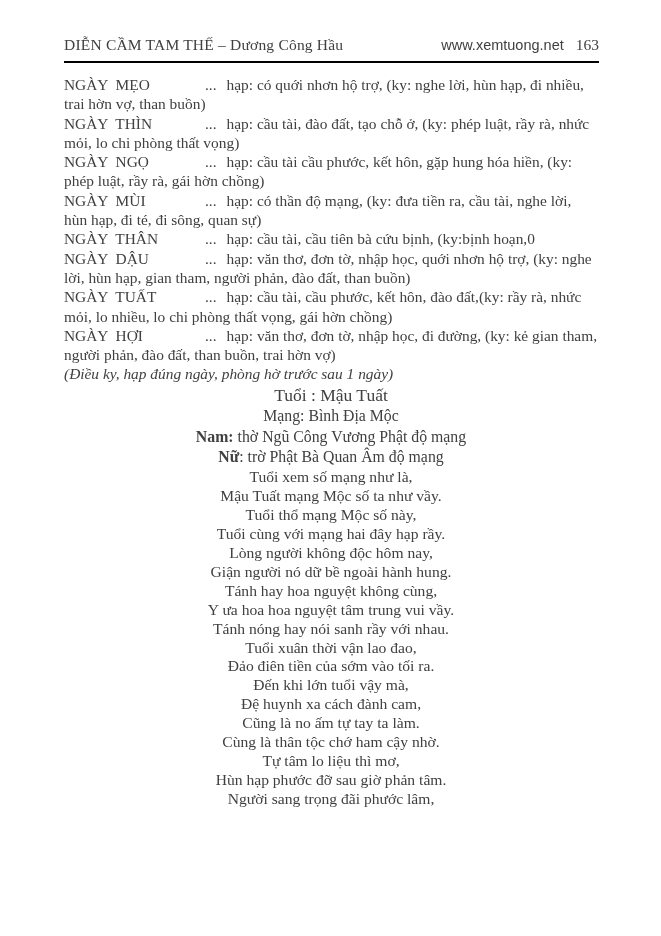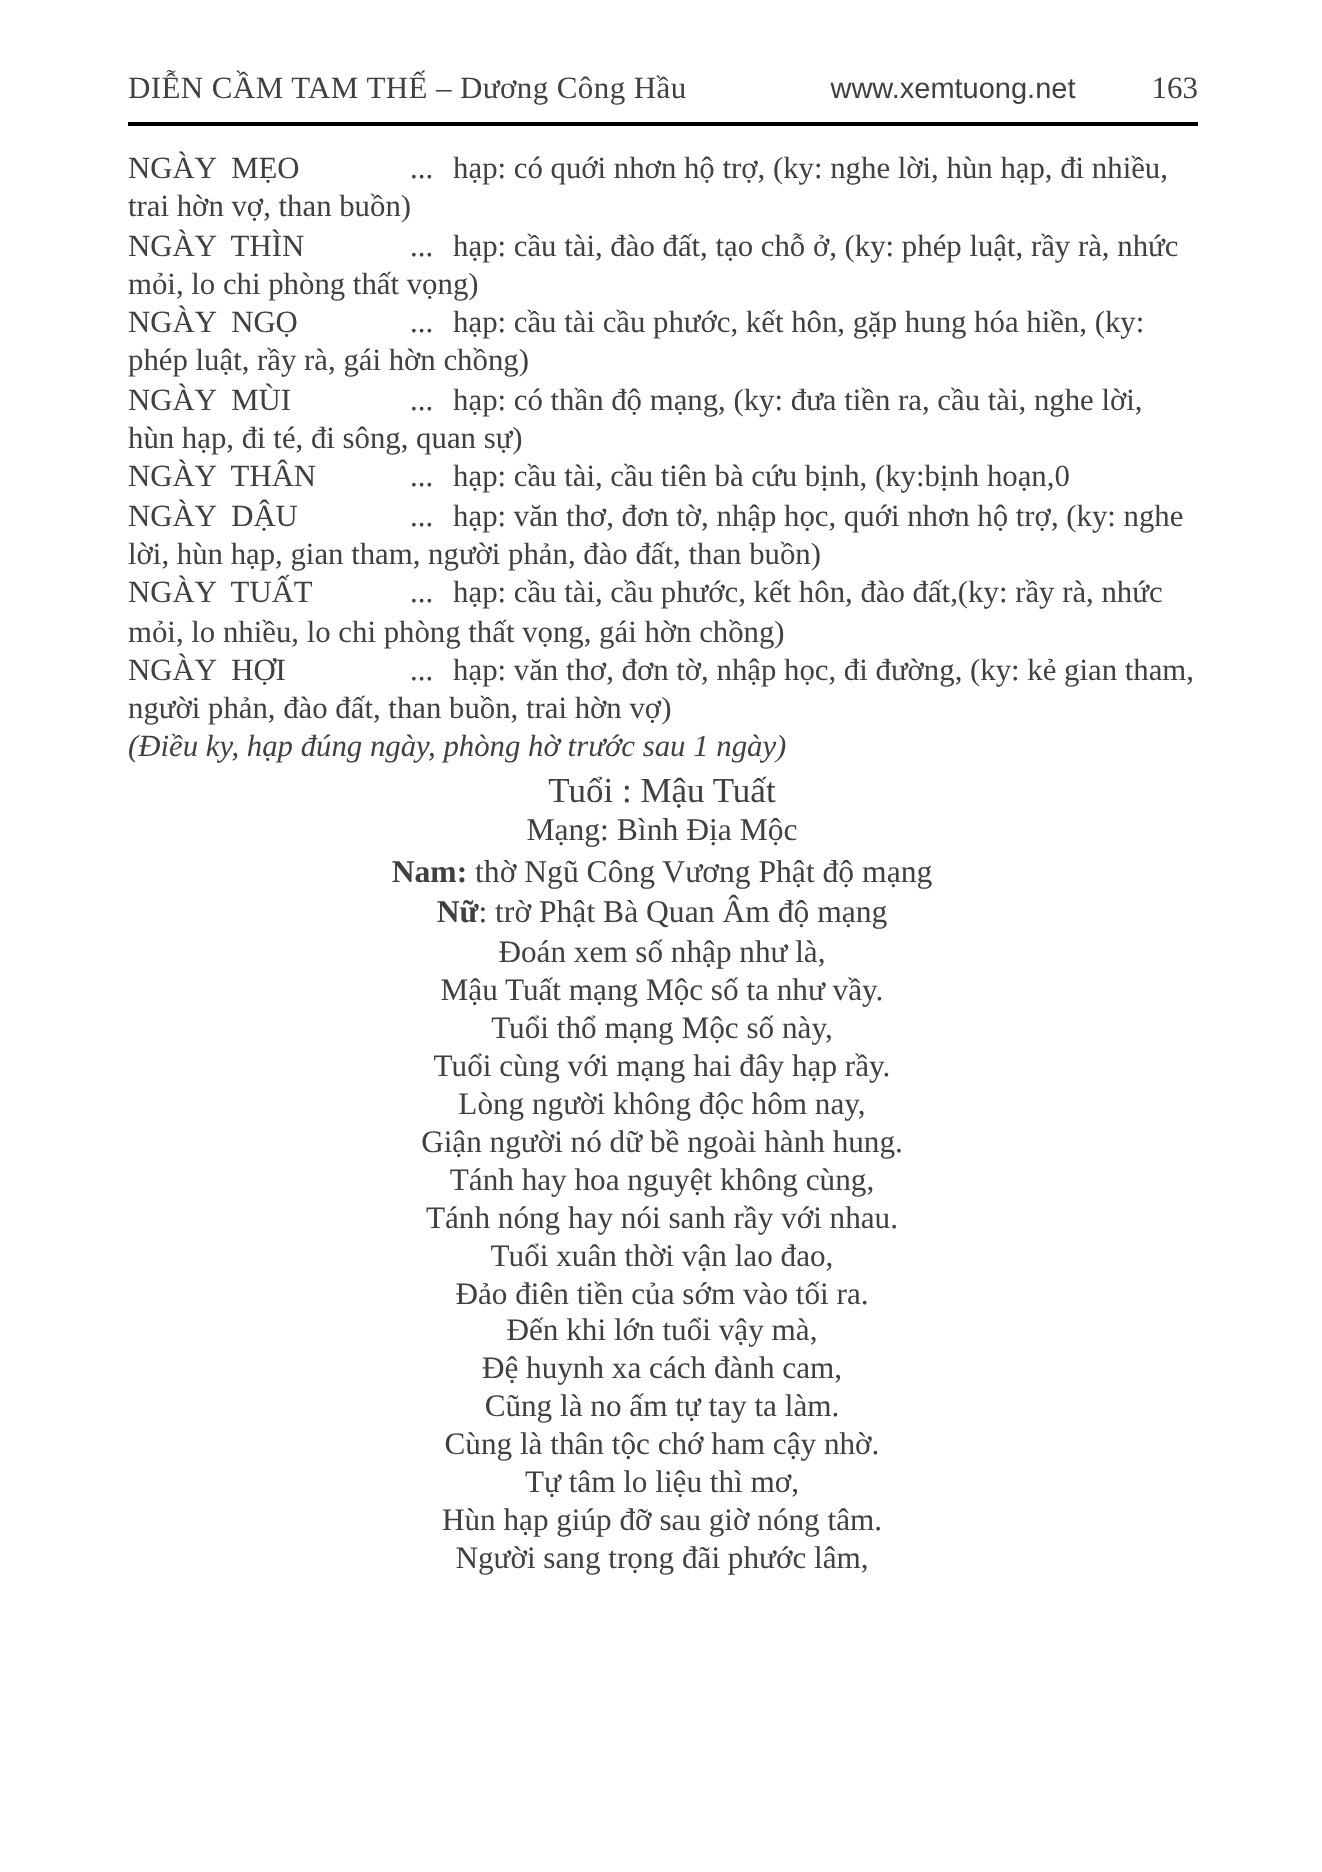--- a/index.html
+++ b/index.html
@@ -29,21 +29,21 @@
     margin-left: auto;
     display: flex;
     align-items: baseline;
   }
   .header-site {
     font-family: "Liberation Sans", sans-serif;
     font-size: 14.5px;
   }
   .header-page {
     font-size: 15.5px;
-    margin-left: 38px;
+    margin-left: 12px;
   }
   .content {
     margin: 12px 63px 0 64px;
     font-size: 15.4px;
     line-height: 19.3px;
   }
   .day { margin: 0; text-align: left; }
   .day-name {
     display: inline-block;
     width: 141px;
@@ -99,33 +99,34 @@
     <p class="day"><span class="day-name">NGÀY  HỢI</span><span class="dots">...</span><span>hạp: văn thơ, đơn tờ, nhập học, đi đường, (ky: kẻ gian tham, người phản, đào đất, than buồn, trai hờn vợ)</span></p>
 
     <div class="note">(Điều ky, hạp đúng ngày, phòng hờ trước sau 1 ngày)</div>
 
     <div class="age-title">Tuổi : Mậu Tuất</div>
     <div class="centerline">Mạng: Bình Địa Mộc</div>
     <div class="centerline"><b class="lead">Nam:</b><span> thờ Ngũ Công Vương Phật độ mạng</span></div>
     <div class="centerline"><b class="lead">Nữ</b><span>: trờ Phật Bà Quan Âm độ mạng</span></div>
 
     <div class="poem">
-      <div class="poem-line">Đoán xem số nhập như là,</div>
+      <div class="poem-line">Tuổi xem số mạng như là,</div>
       <div class="poem-line">Mậu Tuất mạng Mộc số ta như vầy.</div>
       <div class="poem-line">Tuổi thổ mạng Mộc số này,</div>
       <div class="poem-line">Tuổi cùng với mạng hai đây hạp rầy.</div>
       <div class="poem-line">Lòng người không độc hôm nay,</div>
       <div class="poem-line">Giận người nó dữ bề ngoài hành hung.</div>
       <div class="poem-line">Tánh hay hoa nguyệt không cùng,</div>
+      <div class="poem-line">Y ưa hoa hoa nguyệt tâm trung vui vầy.</div>
       <div class="poem-line">Tánh nóng hay nói sanh rầy với nhau.</div>
       <div class="poem-line">Tuổi xuân thời vận lao đao,</div>
       <div class="poem-line">Đảo điên tiền của sớm vào tối ra.</div>
       <div class="poem-line">Đến khi lớn tuổi vậy mà,</div>
       <div class="poem-line">Đệ huynh xa cách đành cam,</div>
       <div class="poem-line">Cũng là no ấm tự tay ta làm.</div>
       <div class="poem-line">Cùng là thân tộc chớ ham cậy nhờ.</div>
       <div class="poem-line">Tự tâm lo liệu thì mơ,</div>
-      <div class="poem-line">Hùn hạp giúp đỡ sau giờ nóng tâm.</div>
+      <div class="poem-line">Hùn hạp phước đỡ sau giờ phản tâm.</div>
       <div class="poem-line">Người sang trọng đãi phước lâm,</div>
     </div>
 
   </div>
 </div>
 
 </body></html>

